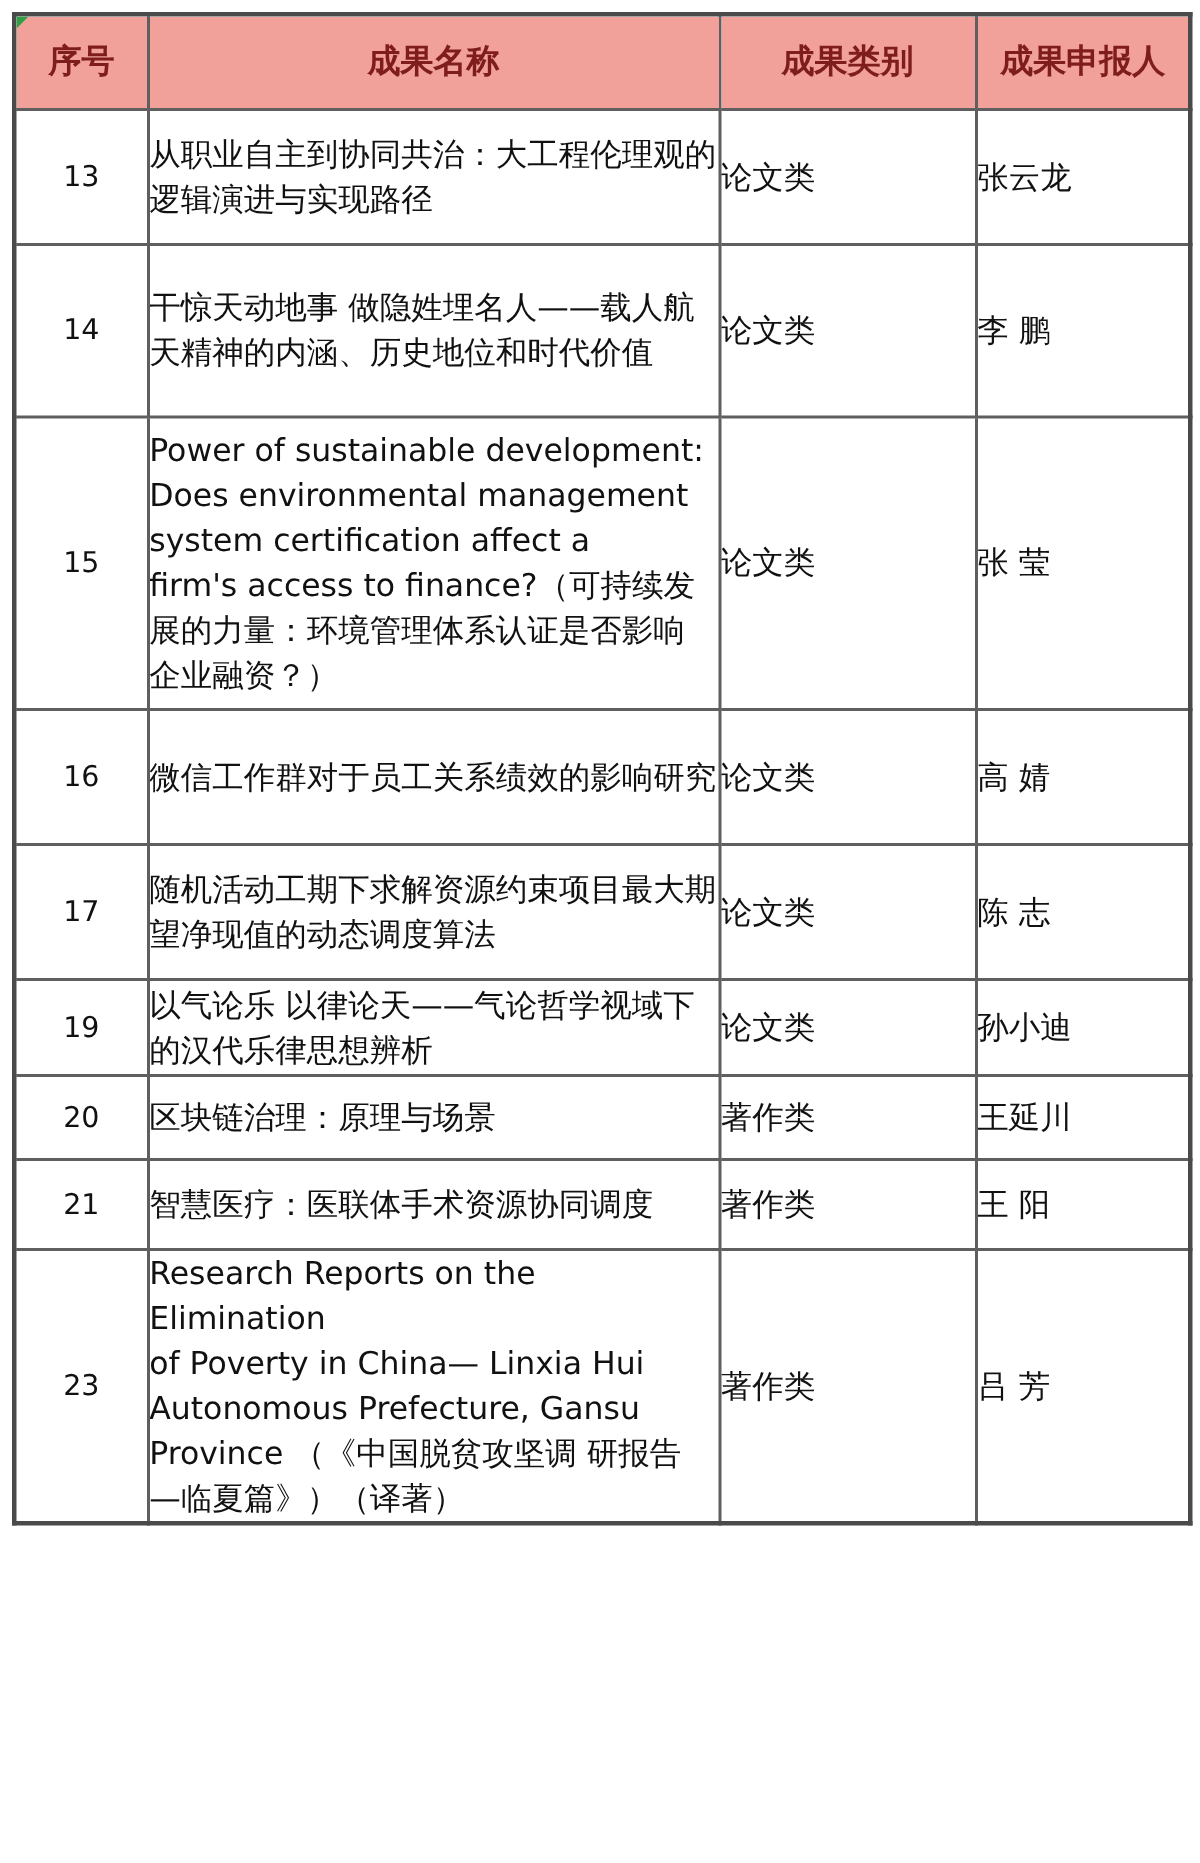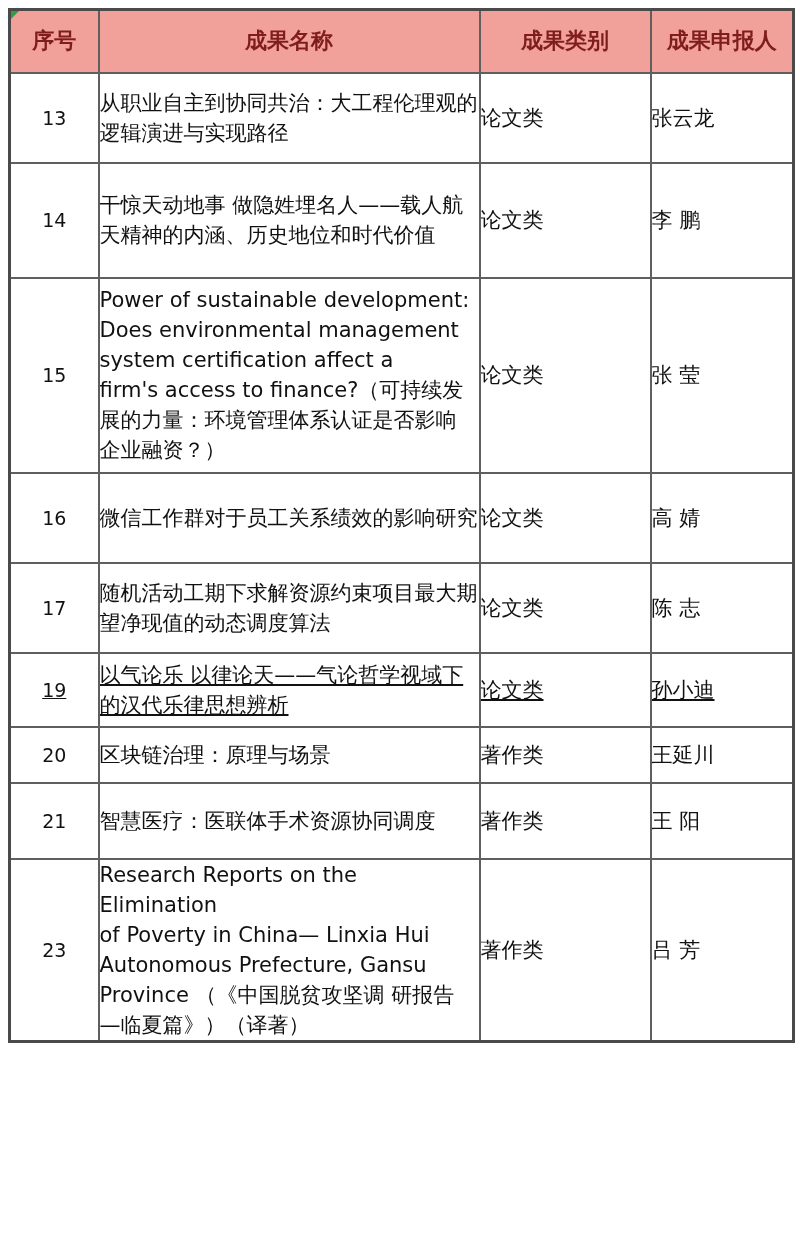--- a/index.html
+++ b/index.html
@@ -64,23 +64,23 @@
   }
   td.cat, td.applicant {
     text-align: left;
     font-size: 21px;
   }
   tr.rh-63  { height: 63px;  }
   tr.rh-105 { height: 90px; }
   tr.rh-115 { height: 115px; }
   tr.rh-195 { height: 195px; }
   tr.rh-90  { height: 90px;  }
-  tr.rh-85  { height: 74px; text-decoration: underline;  }
+  tr.rh-85  { height: 64px;  }
   tr.rh-56  { height: 56px; margin-top: 36px;  }
-  tr.rh-59  { height: 76px;  }
+  tr.rh-59  { height: 60px;  }
   tr.rh-169 { height: 169px; }
 </style>
 </head>
 <body>
 
 <div class="page">
   <table class="results">
     <colgroup>
       <col style="width:89px">
       <col style="width:381px">

